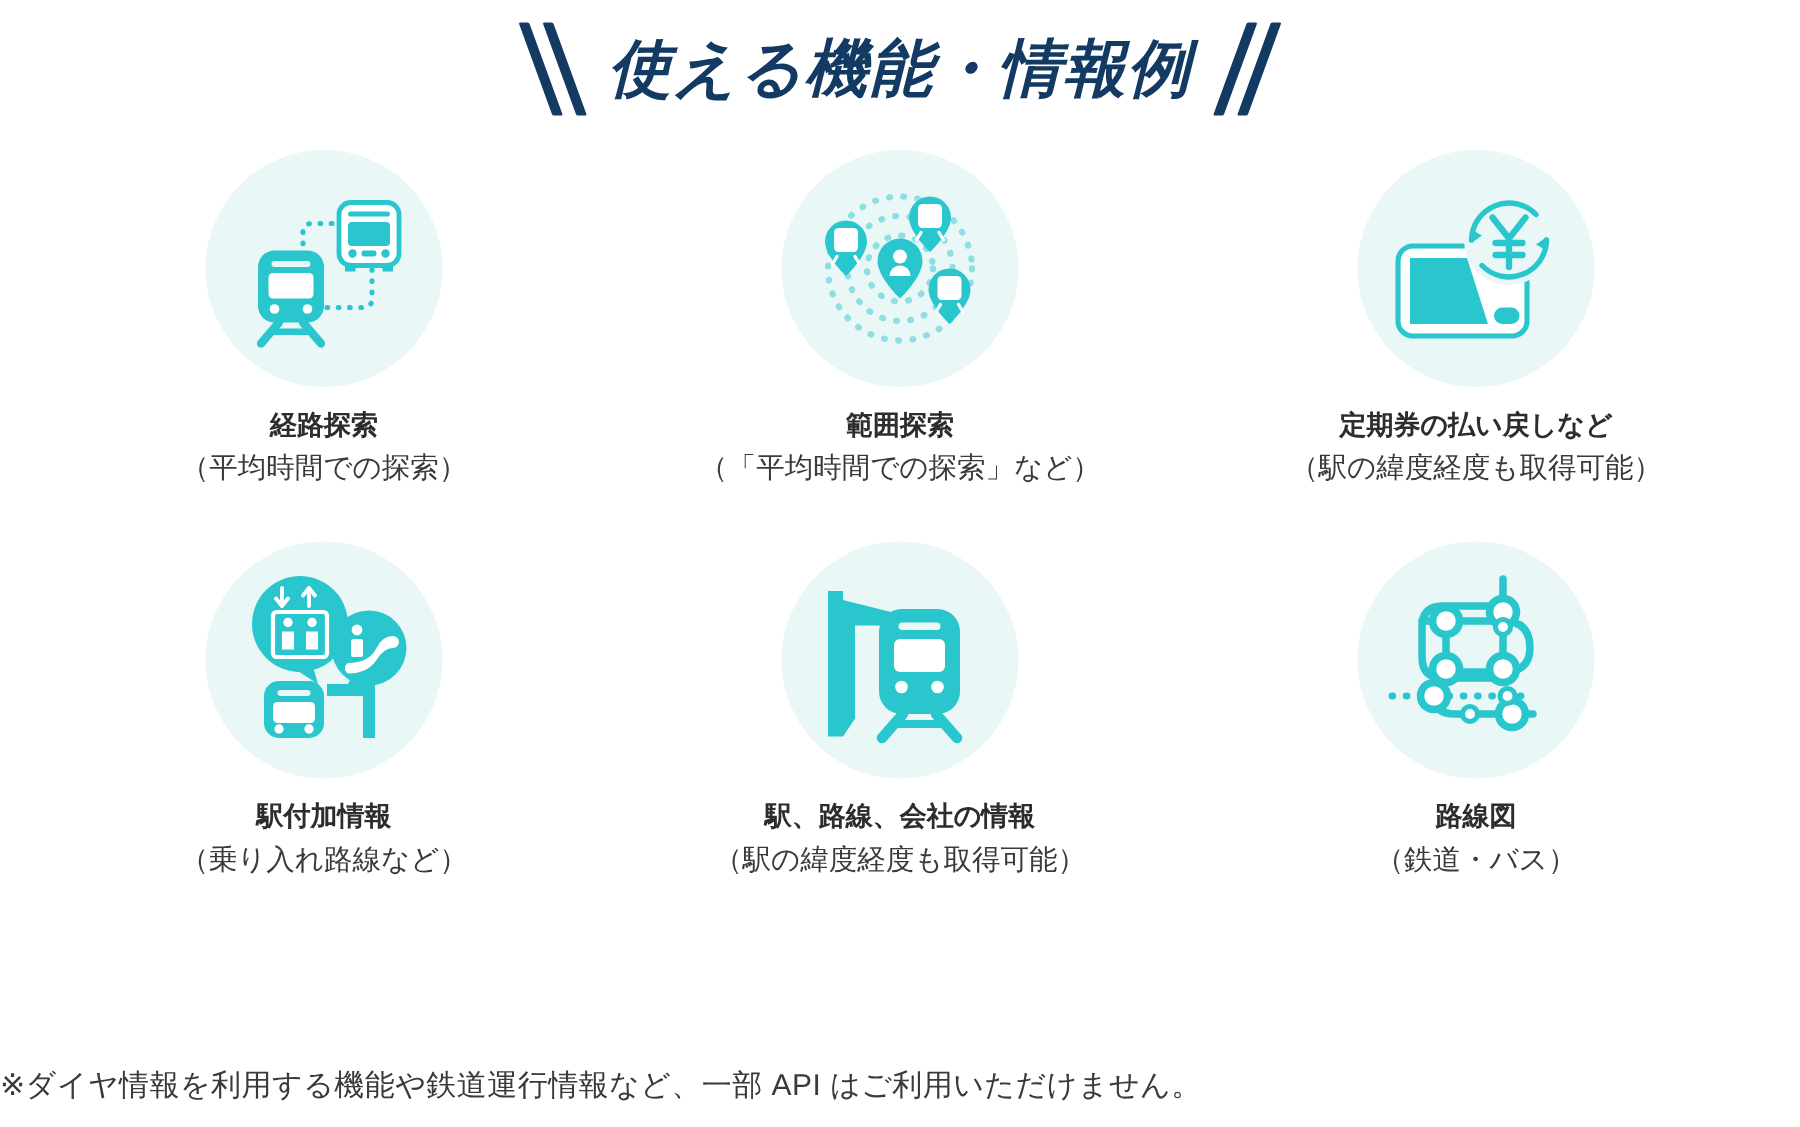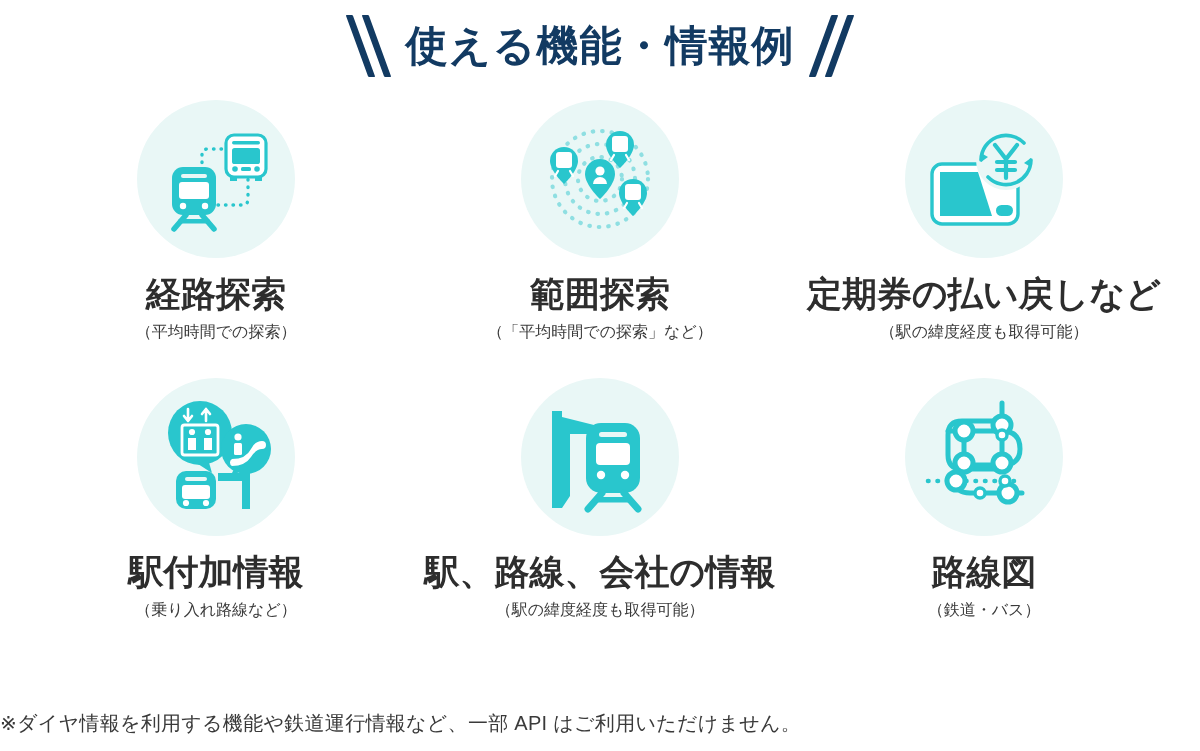--- a/index.html
+++ b/index.html
@@ -13,20 +13,21 @@
 
   
   .title-row{
     height:86px;
     display:flex;
     align-items:center;
     justify-content:center;
     gap:26px;
     padding-top:6px;
     box-sizing:border-box;
+    font-style:italic;
   }
   .slash-group{display:flex;align-items:center;gap:9px;height:62px;}
   .slash{
     width:7px;height:62px;
     background:#123a62;
     border-radius:1px;
   }
   .slash-left .slash{transform:skewX(20deg);}
   .slash-right .slash{transform:skewX(-20deg);}
   .page-title{
@@ -53,29 +54,29 @@
     align-items:center;
   }
   .icon-circle{
     width:158px;height:158px;
     border-radius:50%;
     background:#e9f7f6;
     display:flex;align-items:center;justify-content:center;
     margin-bottom:14px;
   }
   .cell-title{
-    font-size:35px;
+    font-size:18px;
     font-weight:bold;
     color:#2d2d2d;
     line-height:1.25;
     text-align:center;
     white-space:nowrap;
   }
   .cell-sub{
-    font-size:16px;
+    font-size:19px;
     color:#3a3a3a;
     line-height:1.5;
     text-align:center;
     white-space:nowrap;
     margin-top:4px;
   }
 
   
   .footer-note{
     position:absolute;

